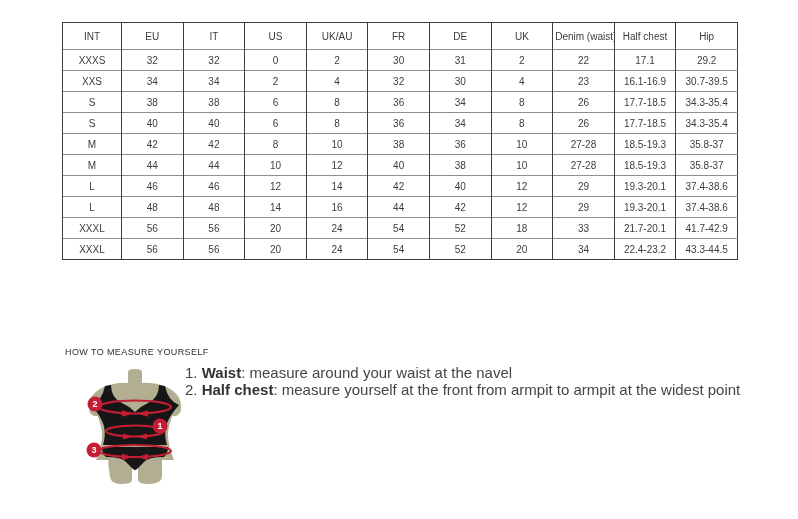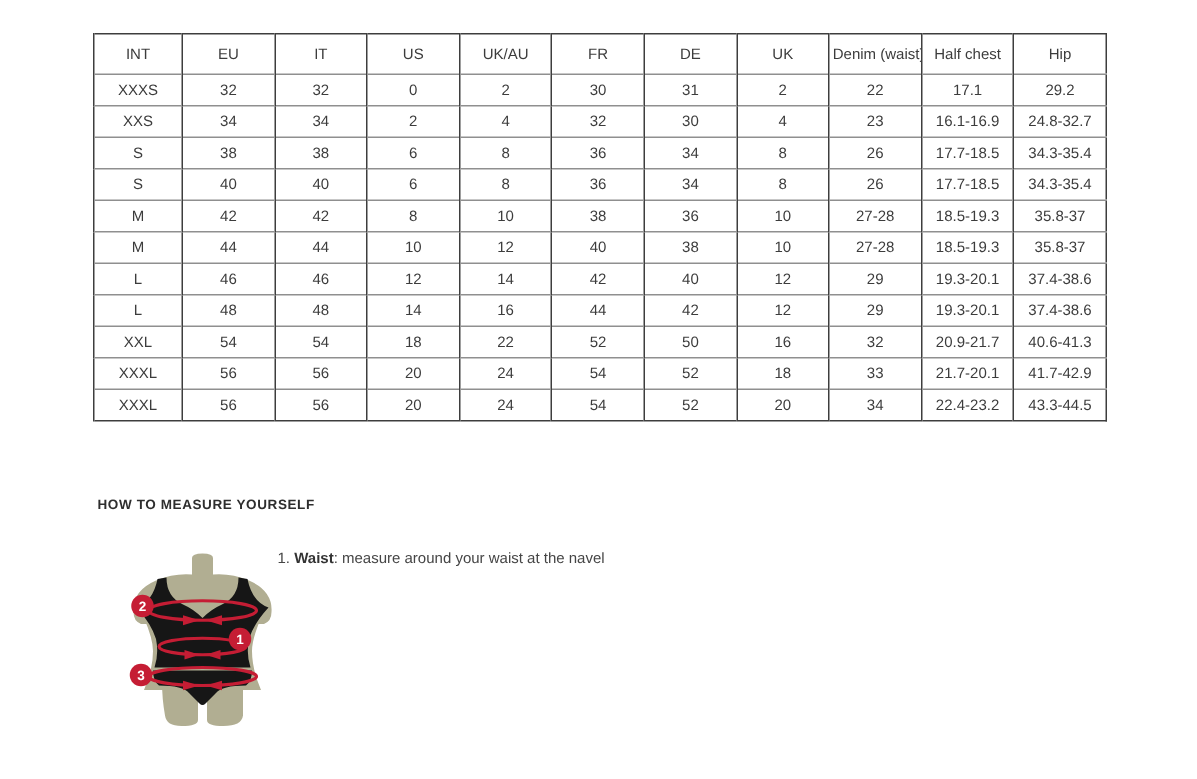--- a/index.html
+++ b/index.html
@@ -18,24 +18,24 @@
     border-top:1px solid #8f8f8f;
     text-align:center;vertical-align:middle;
     padding:0 2px;font-weight:normal;
     white-space:nowrap;overflow:hidden;
   }
   .size-table th{border-top:none;height:26px;font-size:10px;}
   .size-table td{height:20px;}
 
   
   .measure-title{
-    position:absolute;left:65px;top:331px;
-    font-size:9px;font-weight:bold;letter-spacing:.4px;color:#2e2e2e;
+    position:absolute;left:65px;top:347px;
+    font-size:9px;font-weight:normal;letter-spacing:.4px;color:#2e2e2e;
   }
-  .steps{position:absolute;left:185px;top:368px;font-size:10px;color:#454545;}
+  .steps{position:absolute;left:185px;top:368px;font-size:15px;color:#454545;}
   .step{margin-bottom:7px;line-height:10px;}
   .step b{color:#333;}
 
   .figure-wrap{position:absolute;left:78px;top:368px;width:110px;height:125px;}
 </style>
 </head>
 <body>
 
 <table class="size-table">
   <colgroup>
@@ -84,21 +84,21 @@
         <td>XXS</td>
         <td>34</td>
         <td>34</td>
         <td>2</td>
         <td>4</td>
         <td>32</td>
         <td>30</td>
         <td>4</td>
         <td>23</td>
         <td>16.1-16.9</td>
-        <td>24.8-32.7</td>
+        <td>30.7-39.5</td>
       </tr>
       <tr>
         <td>S</td>
         <td>38</td>
         <td>38</td>
         <td>6</td>
         <td>8</td>
         <td>36</td>
         <td>34</td>
         <td>8</td>
@@ -163,33 +163,20 @@
         <td>48</td>
         <td>48</td>
         <td>14</td>
         <td>16</td>
         <td>44</td>
         <td>42</td>
         <td>12</td>
         <td>29</td>
         <td>19.3-20.1</td>
         <td>37.4-38.6</td>
-      </tr>
-      <tr>
-        <td>XXL</td>
-        <td>54</td>
-        <td>54</td>
-        <td>18</td>
-        <td>22</td>
-        <td>52</td>
-        <td>50</td>
-        <td>16</td>
-        <td>32</td>
-        <td>20.9-21.7</td>
-        <td>40.6-41.3</td>
       </tr>
       <tr>
         <td>XXXL</td>
         <td>56</td>
         <td>56</td>
         <td>20</td>
         <td>24</td>
         <td>54</td>
         <td>52</td>
         <td>18</td>
@@ -251,13 +238,14 @@
       <circle cx="82" cy="58" r="7.5" fill="#c51d34"></circle>
       <text x="82" y="61.4" fill="#ffffff">1</text>
       <circle cx="16" cy="82" r="7.5" fill="#c51d34"></circle>
       <text x="16" y="85.4" fill="#ffffff">3</text>
     </g>
   </svg>
 </div>
 
 <div class="steps" id="steps">
     <div class="step"><span>1. </span><b>Waist</b><span>: measure around your waist at the navel</span></div>
+    <div class="step"><span>2. </span><b>Half chest</b><span>: measure yourself at the front from armpit to armpit at the widest point</span></div>
   </div>
 
 </body></html>

